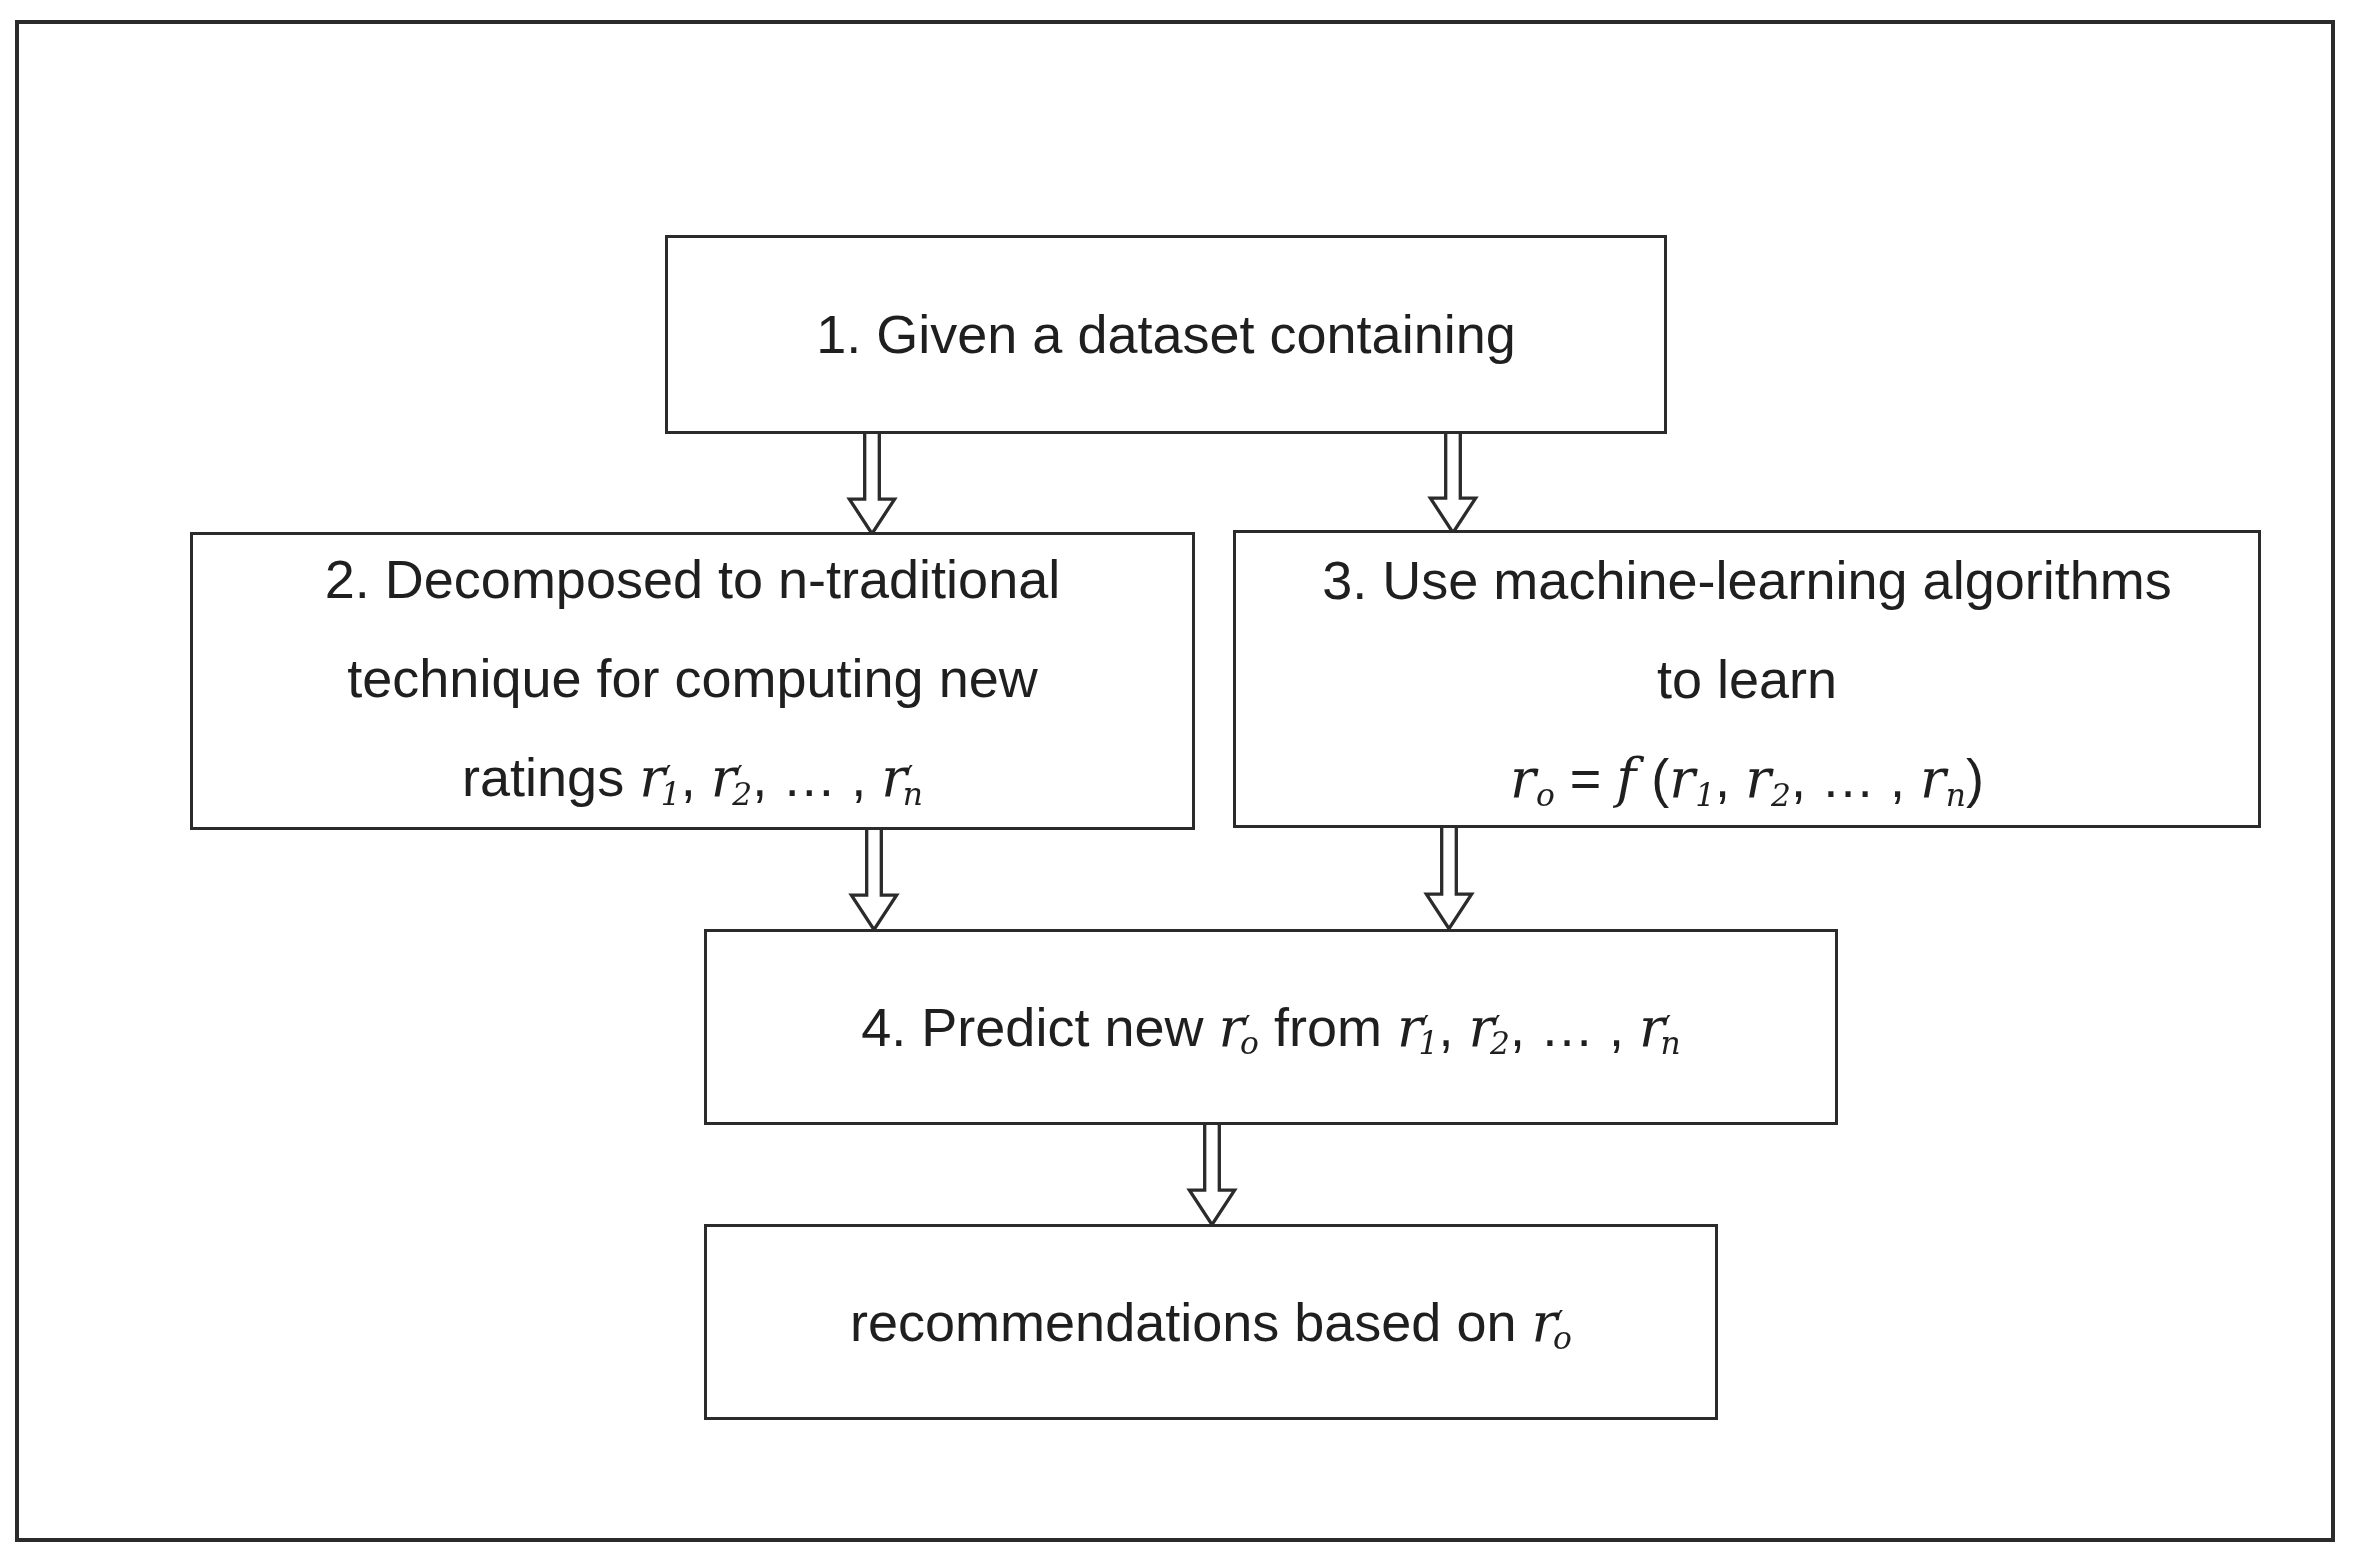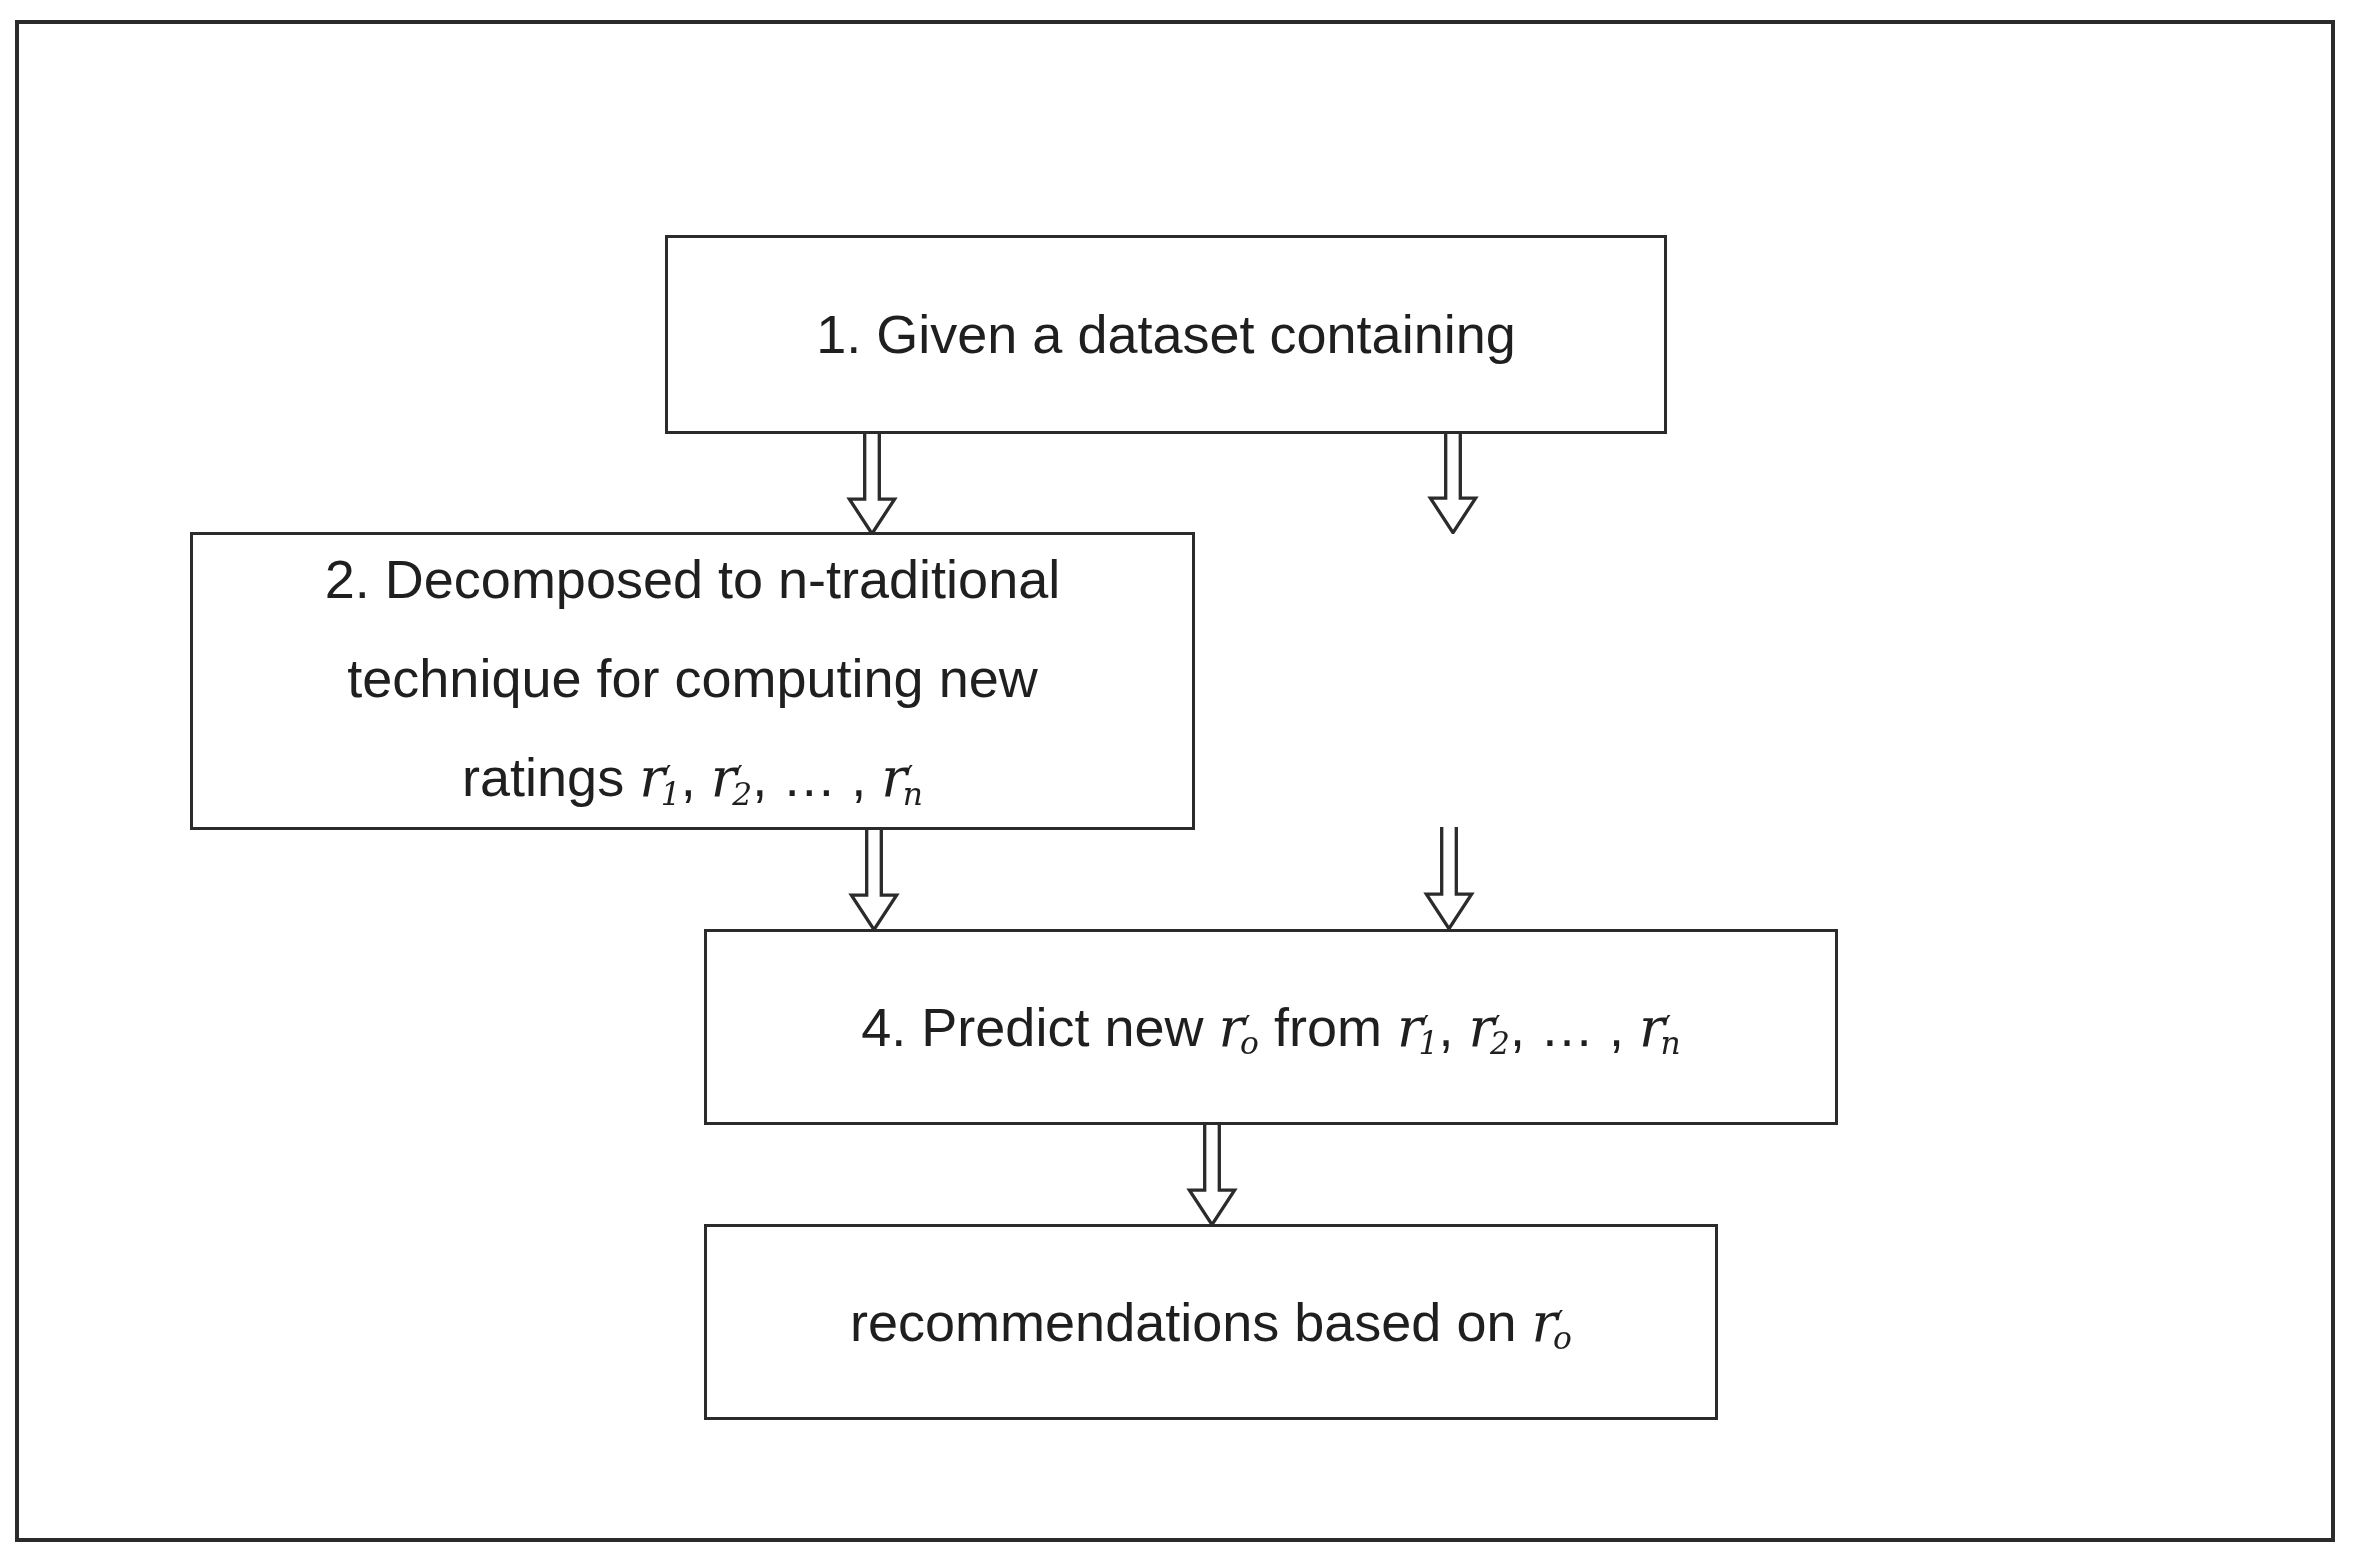--- a/index.html
+++ b/index.html
@@ -81,20 +81,25 @@
   </svg>
 
   <div class="box" id="box1" aria-label="1. Given a dataset containing ratings r1, r2, … , rn and ro">
       <div class="tline">1. Given a dataset containing</div>
     </div>
   <div class="box" id="box2" aria-label="2. Decomposed to n-traditional technique for computing new ratings r′1, r′2, … , r′n">
       <div class="tline">2. Decomposed to n-traditional</div>
       <div class="tline">technique for computing new</div>
       <div class="tline">ratings <span class="mi">r</span><sup class="pr">′</sup><sub class="sb tuck">1</sub>, <span class="mi">r</span><sup class="pr">′</sup><sub class="sb tuck">2</sub>, … , <span class="mi">r</span><sup class="pr">′</sup><sub class="sb tuck">n</sub></div>
     </div>
+  <div class="box" id="box3" aria-label="3. Use machine-learning algorithms to learn ro = f(r1, r2, … , rn)">
+      <div class="tline">3. Use machine-learning algorithms</div>
+      <div class="tline">to learn</div>
+      <div class="tline"><span class="mi">r</span><sub class="sb">o</sub> = <span class="mi">f</span> (<span class="mi">r</span><sub class="sb">1</sub>, <span class="mi">r</span><sub class="sb">2</sub>, … , <span class="mi">r</span><sub class="sb">n</sub>)</div>
+    </div>
   <div class="box" id="box4" aria-label="4. Predict new r′o from r′1, r′2, … , r′n">
       <div class="tline">4. Predict new <span class="mi">r</span><sup class="pr">′</sup><sub class="sb tuck">o</sub> from <span class="mi">r</span><sup class="pr">′</sup><sub class="sb tuck">1</sub>, <span class="mi">r</span><sup class="pr">′</sup><sub class="sb tuck">2</sub>, … , <span class="mi">r</span><sup class="pr">′</sup><sub class="sb tuck">n</sub></div>
     </div>
   <div class="box" id="box5" aria-label="5. Provide top − N recommendations based on r′o">
       <div class="tline">recommendations based on <span class="mi">r</span><sup class="pr">′</sup><sub class="sb tuck">o</sub></div>
     </div>
 </div>
 
 
 </body></html>

